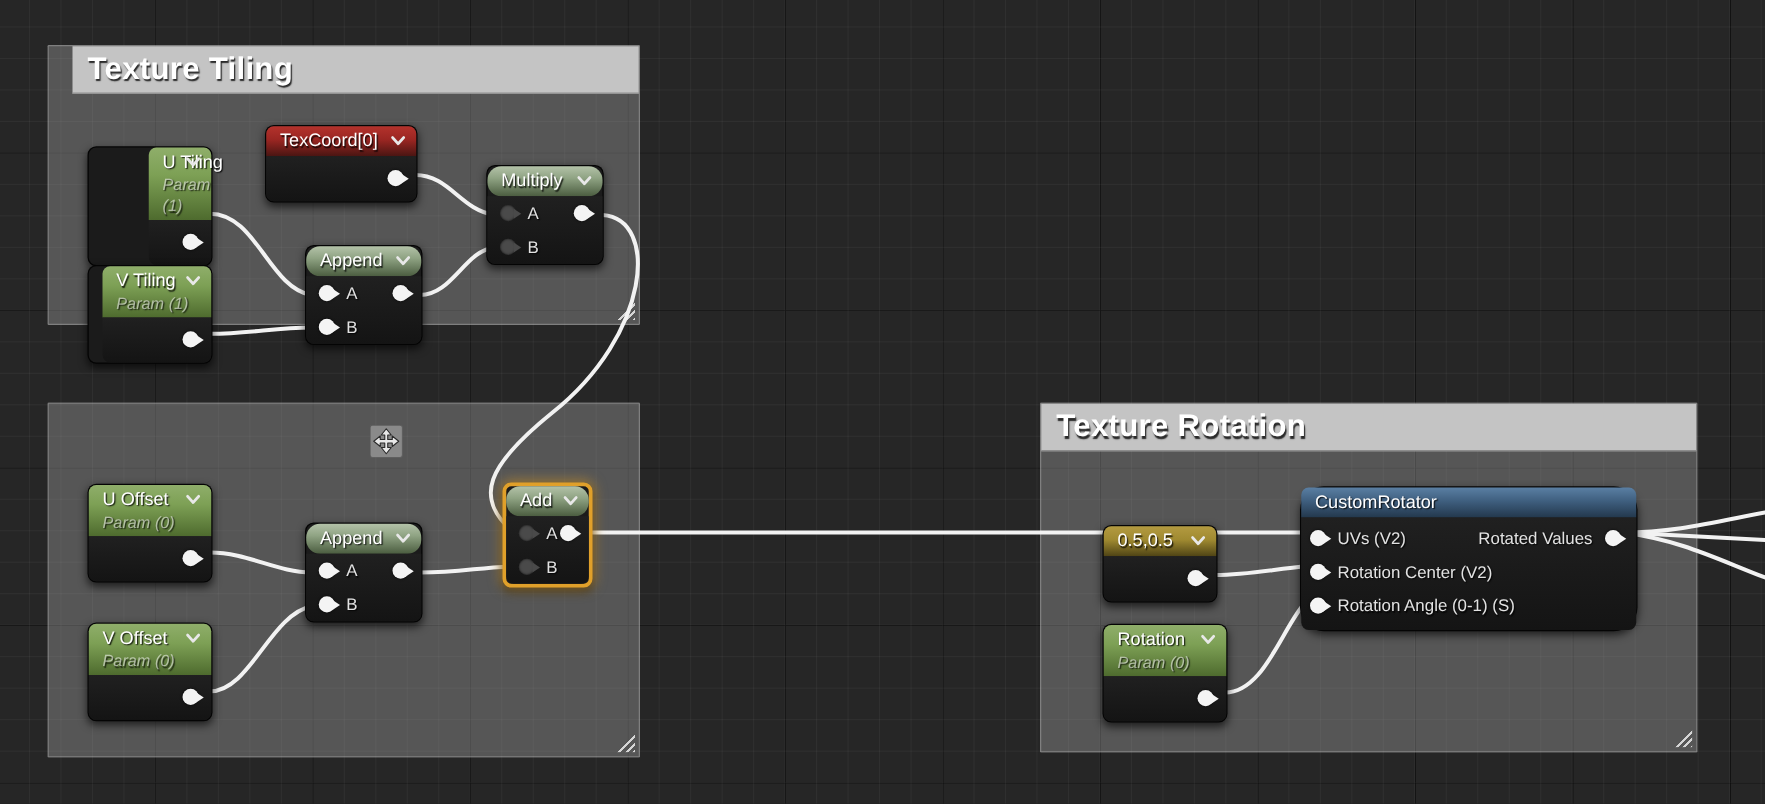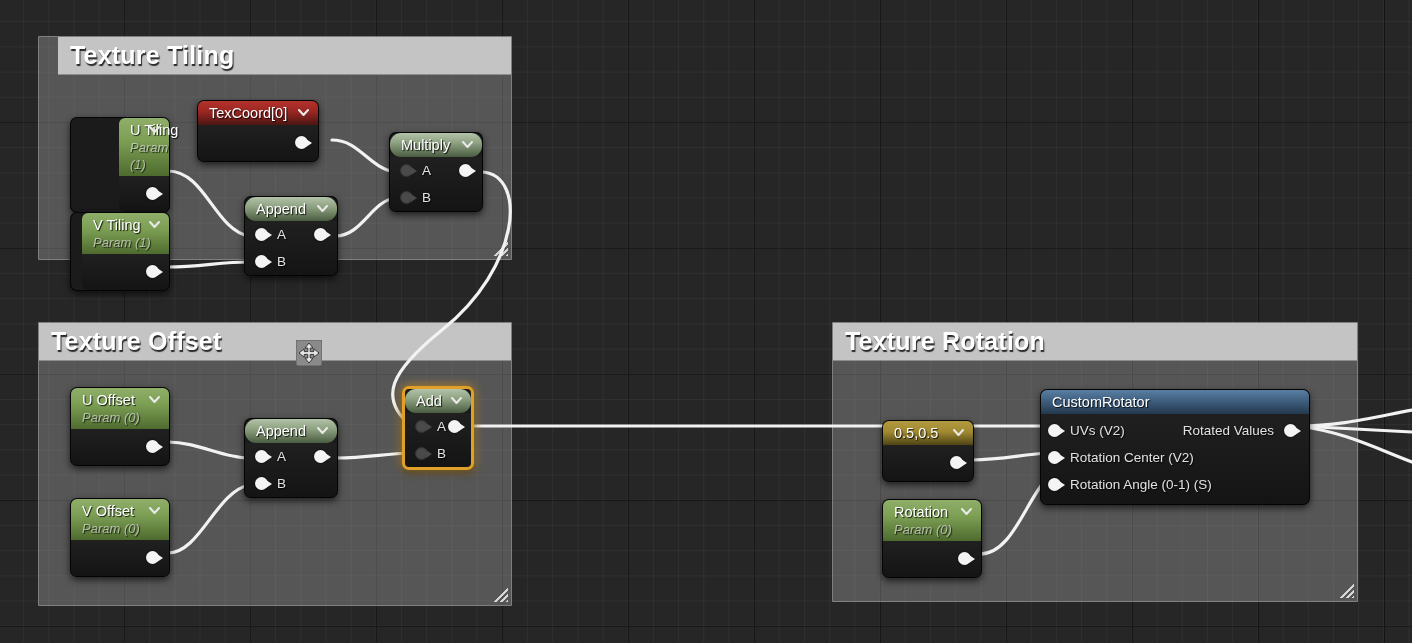--- a/index.html
+++ b/index.html
@@ -216,23 +216,20 @@
 <div id="graph-canvas">
 
   <div id="comments-container">
       <div class="comment" style="left: 38px; top: 36px; width: 474px; height: 224px; padding-left: 19px;">
         <div class="comment-header">
           <span class="comment-title">Texture Tiling</span>
         </div>
         <div class="comment-resize"></div>
       </div>
       <div class="comment" style="left: 38px; top: 322px; width: 474px; height: 284px;">
-        <div class="comment-header">
-          <span class="comment-title">Texture Offset</span>
-        </div>
         <div class="comment-resize"></div>
       </div>
       <div class="comment" style="left: 832px; top: 322px; width: 526px; height: 280px;">
         <div class="comment-header">
           <span class="comment-title">Texture Rotation</span>
         </div>
         <div class="comment-resize"></div>
       </div>
     </div>
 
@@ -277,21 +274,21 @@
               <path d="M2 4 L6.5 9 L11 4" fill="none" stroke="#e8e8e8" stroke-width="2.1" stroke-linecap="round" stroke-linejoin="round"></path>
             </svg>
           </span>
         </div>
         <div class="node-body">
           <div class="out-only">
             <span class="pin filled pin-out"></span>
           </div>
         </div>
       </div>
-      <div class="node" style="left: 197px; top: 100px; width: 122px; text-align: center;">
+      <div class="node" style="left: 212px; top: 100px; width: 122px; text-align: center;">
         <div class="node-header red">
           <div><span class="node-title">TexCoord[0]</span></div>
           <span class="node-chevron">
             <svg width="13" height="13" viewBox="0 0 13 13">
               <path d="M2 4 L6.5 9 L11 4" fill="none" stroke="#e8e8e8" stroke-width="2.1" stroke-linecap="round" stroke-linejoin="round"></path>
             </svg>
           </span>
         </div>
         <div class="node-body">
           <div class="out-only">
@@ -438,21 +435,21 @@
           </span>
         </div>
         <div class="node-body">
           <div class="out-only">
             <span class="pin filled pin-out"></span>
           </div>
         </div>
       </div>
     </div>
 
-  <div class="node" id="custom-rotator-node" style="left: 1040px; top: 389px; width: 270px;">
+  <div class="node" id="custom-rotator-node" style="left: 1040px; top: 389px; width: 270px; border-radius: 19px;">
     <div class="node-header blue">
       <span class="node-title">CustomRotator</span>
     </div>
     <div class="node-body" id="custom-rotator-body" style="padding-top: 3px; padding-bottom: 6px;">
         <div class="rot-row">
           <span class="pin filled pin-in"></span>
           <span class="pin-label rot-label">UVs (V2)</span>
           <span class="rot-out-label">Rotated Values</span>
           <span class="pin filled pin-out rot-out-pin" style="position: absolute; right: 12px; top: 7px;"></span>
         </div>

